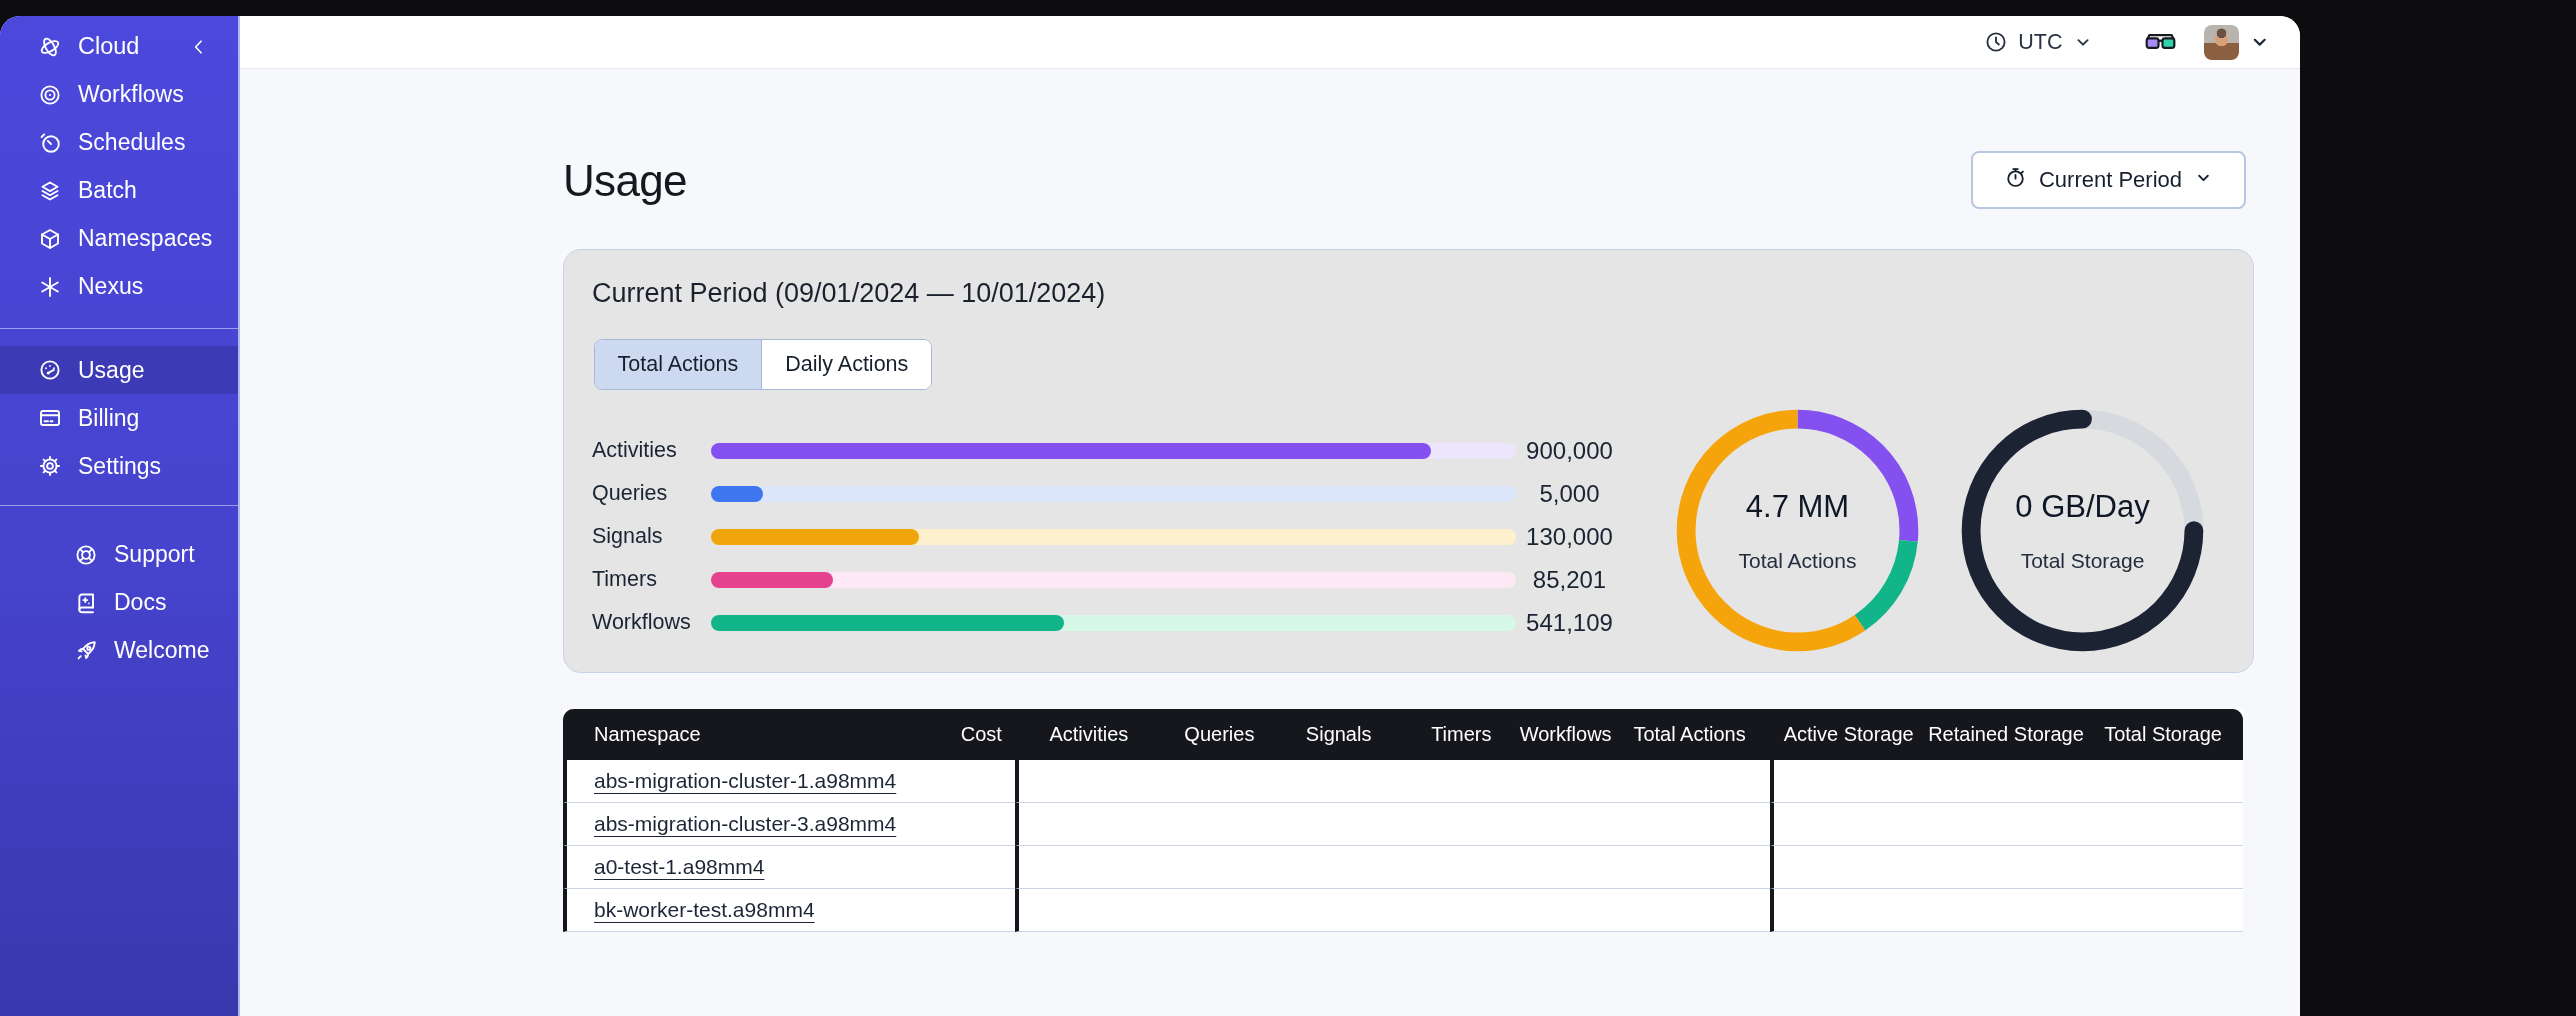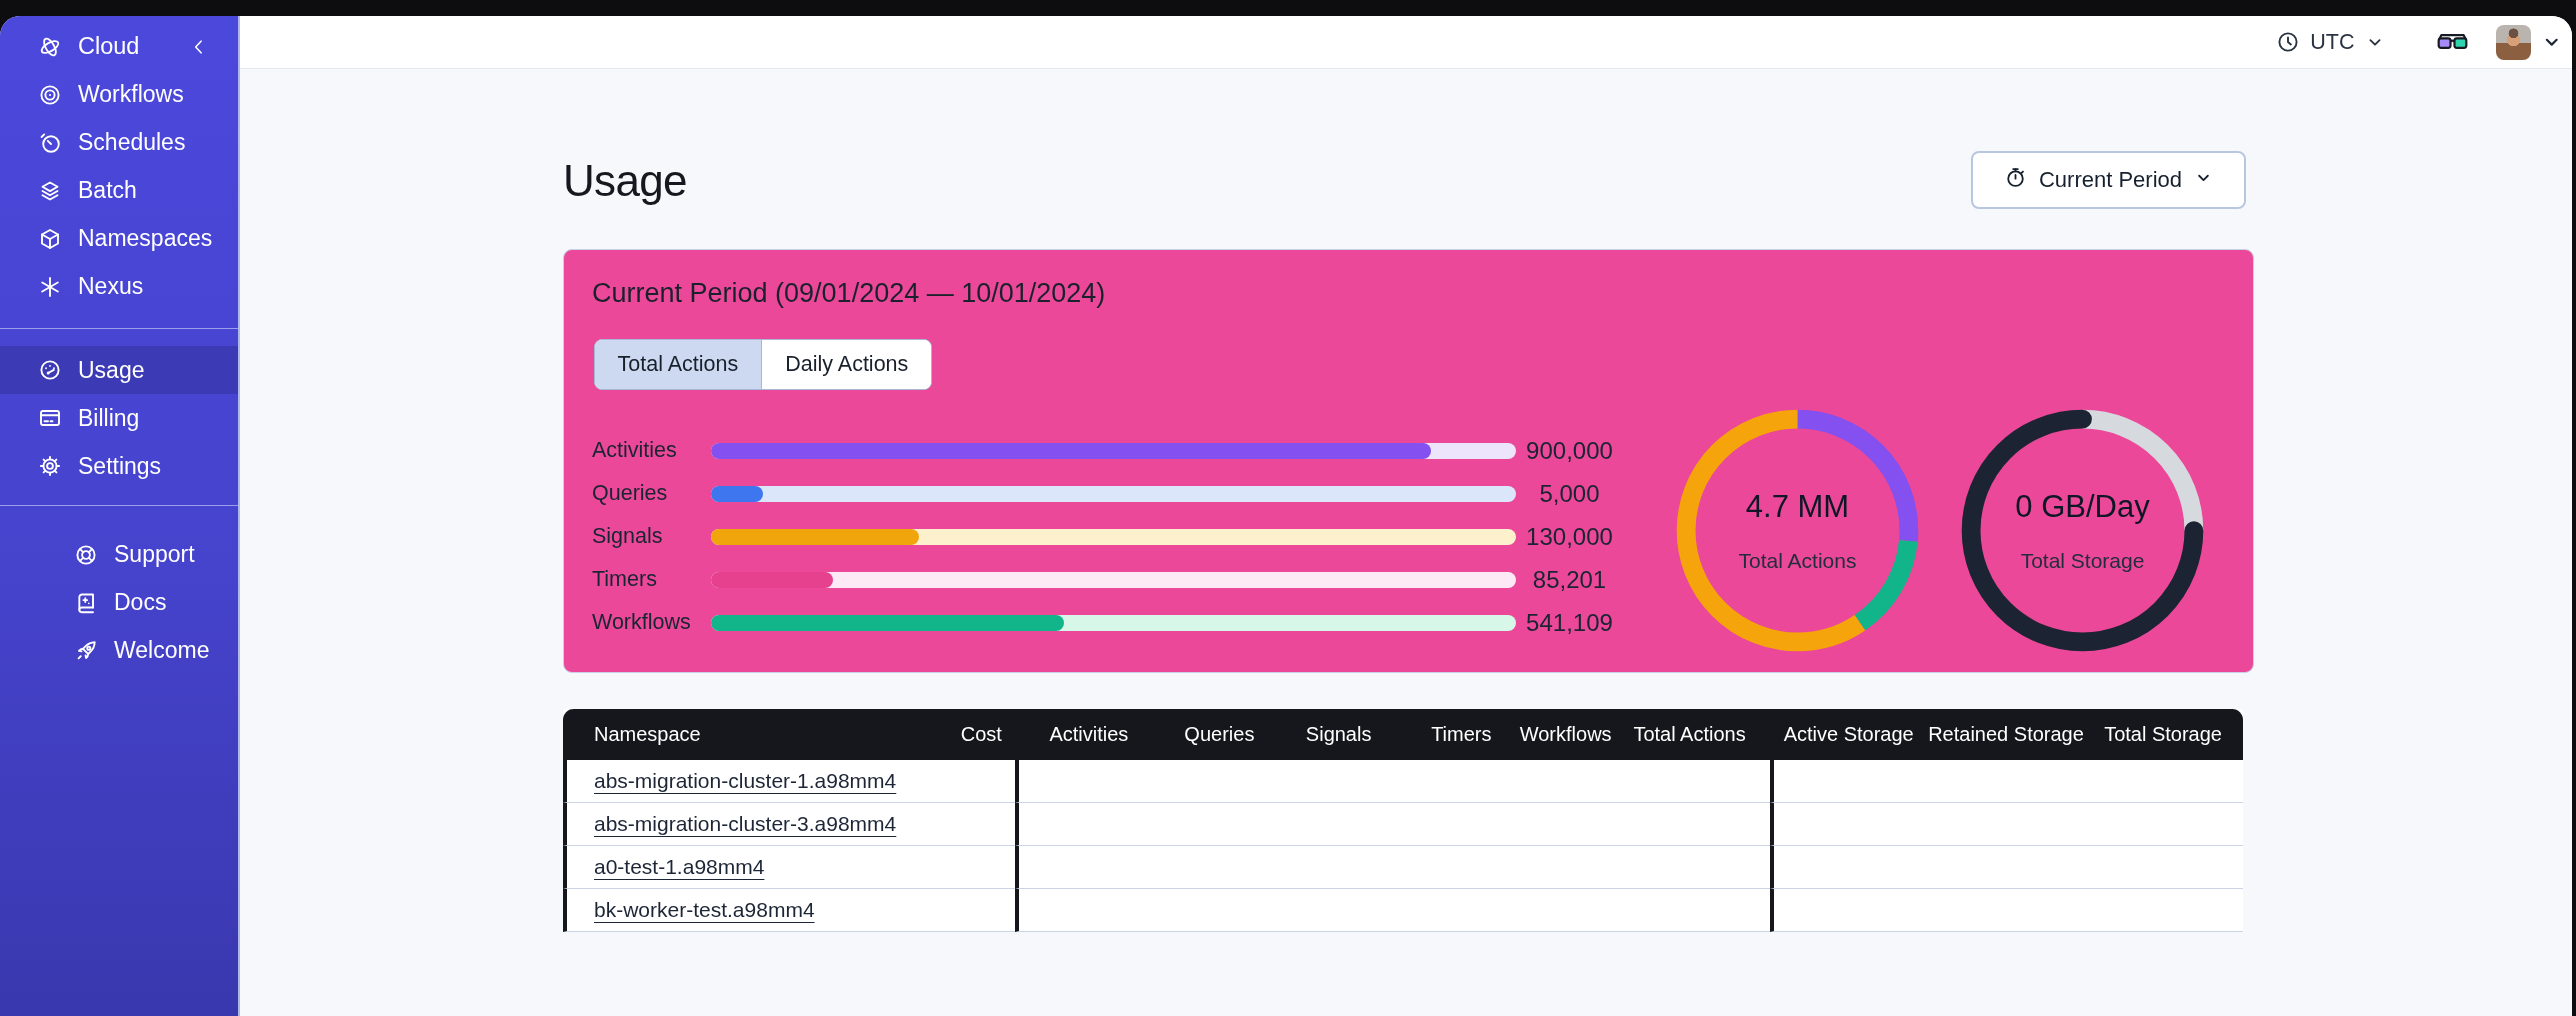--- a/index.html
+++ b/index.html
@@ -1,54 +1,54 @@
 <!DOCTYPE html>
 <html style="font-size:10.7px"><head>
 <meta charset="utf-8">
 <style>
   html,body{margin:0;padding:0;}
   body{width:2576px;height:1016px;overflow:hidden;font-family:"Liberation Sans",sans-serif;}
   .desktop{position:relative;width:2576px;height:1016px;background:#0d0d10;overflow:hidden;}
-  .window{position:absolute;left:0;top:16px;width:2572px;height:1000px;border-radius:20px 20px 0 0;overflow:hidden;display:flex;background:#f7f8fb;}
+  .window{position:absolute;left:0;top:16px;width:2300px;height:1000px;border-radius:20px 20px 0 0;overflow:hidden;display:flex;background:#f7f8fb;}
 
   
   .sidebar{width:240px;flex:0 0 240px;background:linear-gradient(180deg,#4b48dc 0%,#4643cd 55%,#3a38ae 100%);color:#fff;border-right:2.7px solid rgba(196,205,242,.85);box-sizing:border-box;}
   .side-header{height:48px;margin-top:6.7px;display:flex;align-items:center;gap:16px;padding:0 29.5px 0 38px;font-size:23.5px;font-weight:500;}
   .collapse{margin-left:auto;display:flex;cursor:pointer;}
   .side-icon{width:24px;height:24px;display:inline-flex;flex:0 0 24px;}
   .side-icon svg{width:24px;height:24px;}
   .collapse svg{width:20px;height:20px;}
   .side-item{height:48px;display:flex;align-items:center;gap:16px;padding-left:38px;font-size:23px;cursor:pointer;}
   .side-item.active{background:#3d3ab5;}
   .side-divider{border-top:1.3px solid rgba(228,233,255,.55);margin-top:17.4px;}
   #side-group-1{margin-top:17px;}
   .side-divider.d2{margin-top:14.8px;}
   #side-group-2{margin-top:25px;padding-left:36px;}
 
   
   .main{flex:1;display:flex;flex-direction:column;min-width:0;}
-  .topbar{height:52px;background:#fff;border-bottom:1.3px solid #e4e7ee;display:flex;align-items:center;justify-content:flex-end;padding-right:10px;flex:0 0 auto;color:#1d2736;}
+  .topbar{height:52px;background:#fff;border-bottom:1.3px solid #e4e7ee;display:flex;align-items:center;justify-content:flex-end;padding-right:30px;flex:0 0 auto;color:#1d2736;}
   .tz{display:flex;align-items:center;gap:10.7px;font-size:21.5px;color:#2a3342;margin-right:52px;cursor:pointer;}
   .tz svg,.caret svg,.glasses svg{display:block;}
   .glasses{background:none;border:none;margin-right:28px;cursor:pointer;padding:0;display:flex;}
   .avatar{width:35px;height:35px;border-radius:8px;margin-right:9.4px;cursor:pointer;
     background:
       radial-gradient(circle at 50% 24%, #6b5142 0 15%, rgba(0,0,0,0) 16%),
       radial-gradient(circle at 50% 42%, #d7a079 0 24%, rgba(0,0,0,0) 25%),
       linear-gradient(180deg,#b9b4ad 0 52%, #8d5f41 52% 100%);}
   .caret{display:flex;cursor:pointer;}
 
   .content{position:relative;flex:1;}
 
   
   .page-title{position:absolute;left:323px;top:87px;margin:0;font-size:44px;font-weight:500;letter-spacing:-0.7px;color:#15191f;}
   .period-btn{position:absolute;left:1731px;top:82px;width:275px;height:58px;background:#fff;border:2px solid #b9c6e2;border-radius:8px;display:flex;align-items:center;justify-content:center;gap:12px;font-size:22px;font-weight:500;color:#16202e;cursor:pointer;font-family:"Liberation Sans",sans-serif;}
 
   
-  .card{position:absolute;left:323px;top:180px;width:1691px;height:424px;background:#ec4899;border:1.3px solid #c7d1e8;border-radius:9px;box-sizing:border-box;}
+  .card{position:absolute;left:323px;top:180px;width:1691px;height:424px;background:#e5e5e5;border:1.3px solid #c7d1e8;border-radius:18px;box-sizing:border-box;}
   .card-title{position:absolute;left:28px;top:28px;margin:0;font-size:27px;font-weight:500;color:#1a212c;}
   .tabs{position:absolute;left:29.5px;top:89px;display:flex;height:51px;border:1.3px solid #a9b7d6;border-radius:8px;overflow:hidden;box-sizing:border-box;background:#fff;}
   .tab{display:flex;align-items:center;justify-content:center;padding:0 23px;font-size:21.5px;font-weight:500;color:#18202c;background:#fff;border:none;cursor:pointer;font-family:"Liberation Sans",sans-serif;}
   .tab.active{background:#ccd9f1;}
   .tab + .tab{border-left:1.3px solid #a9b7d6;}
 
   .bars{position:absolute;left:28px;top:179px;width:1031px;}
   .bar-row{display:grid;grid-template-columns:119px 805px 107px;align-items:center;height:43px;}
   .bar-label{font-size:21.5px;color:#1b2433;}
   .bar-track{position:relative;height:16px;border-radius:8px;}

